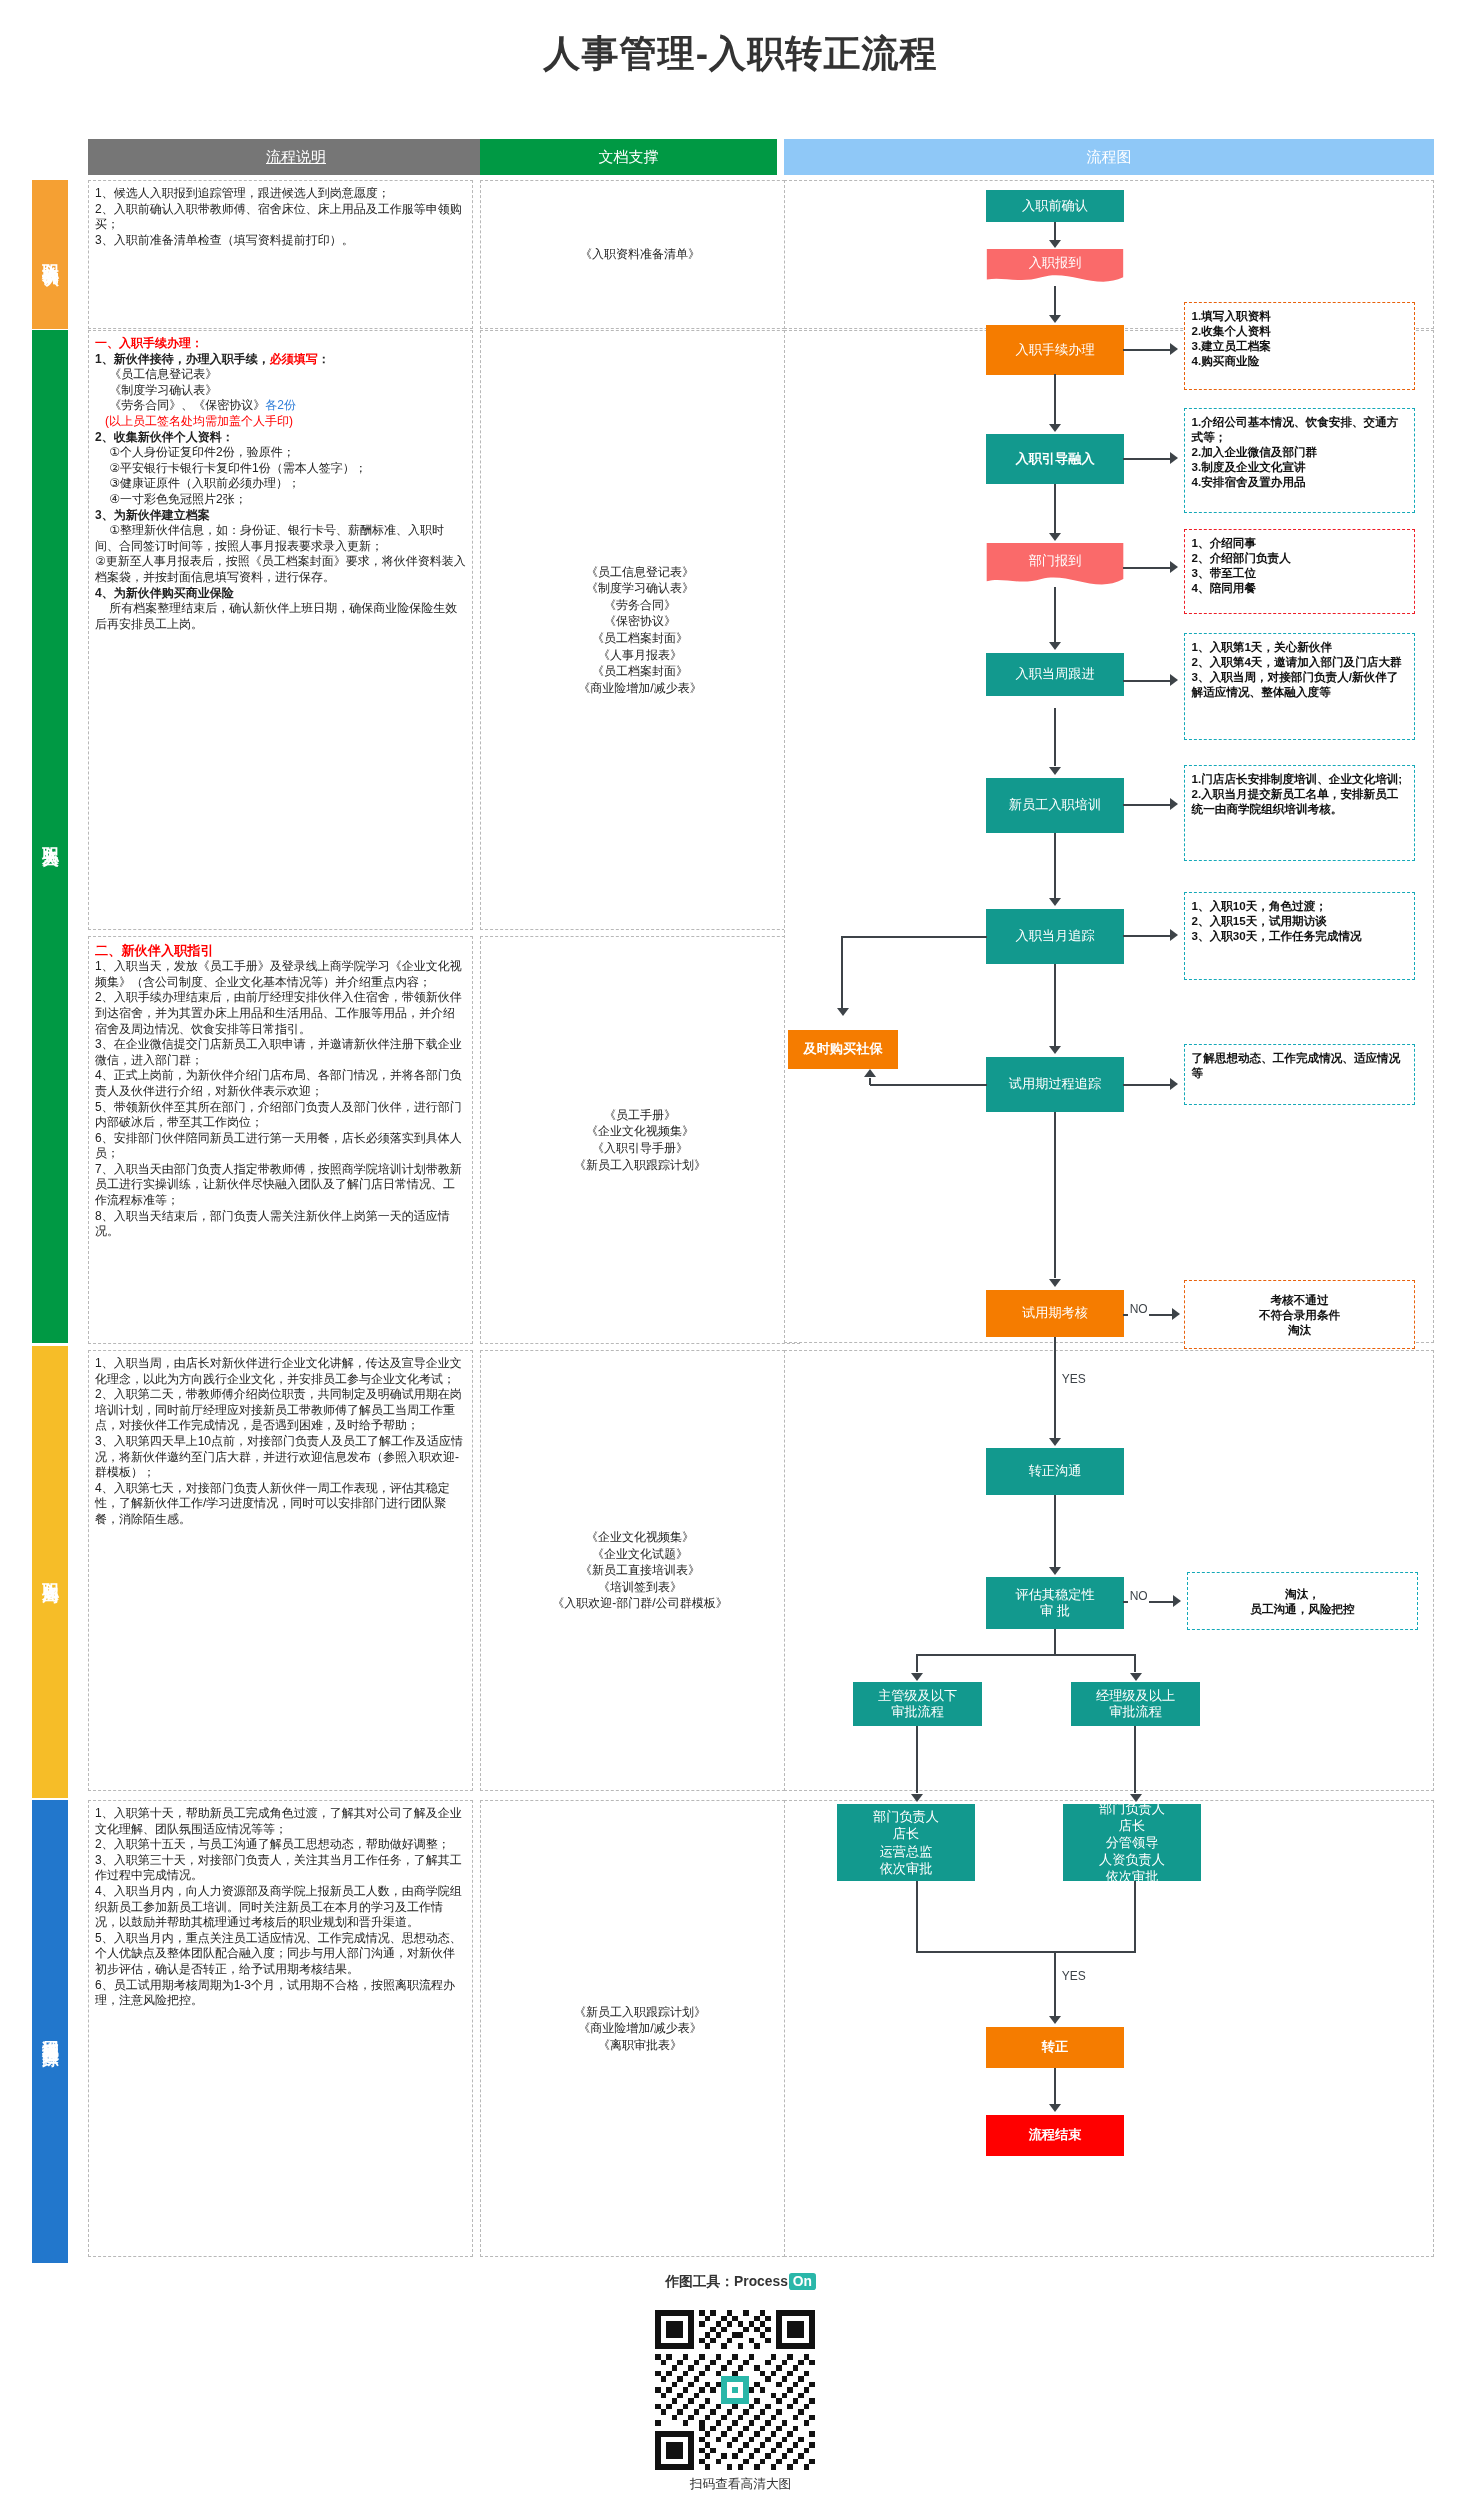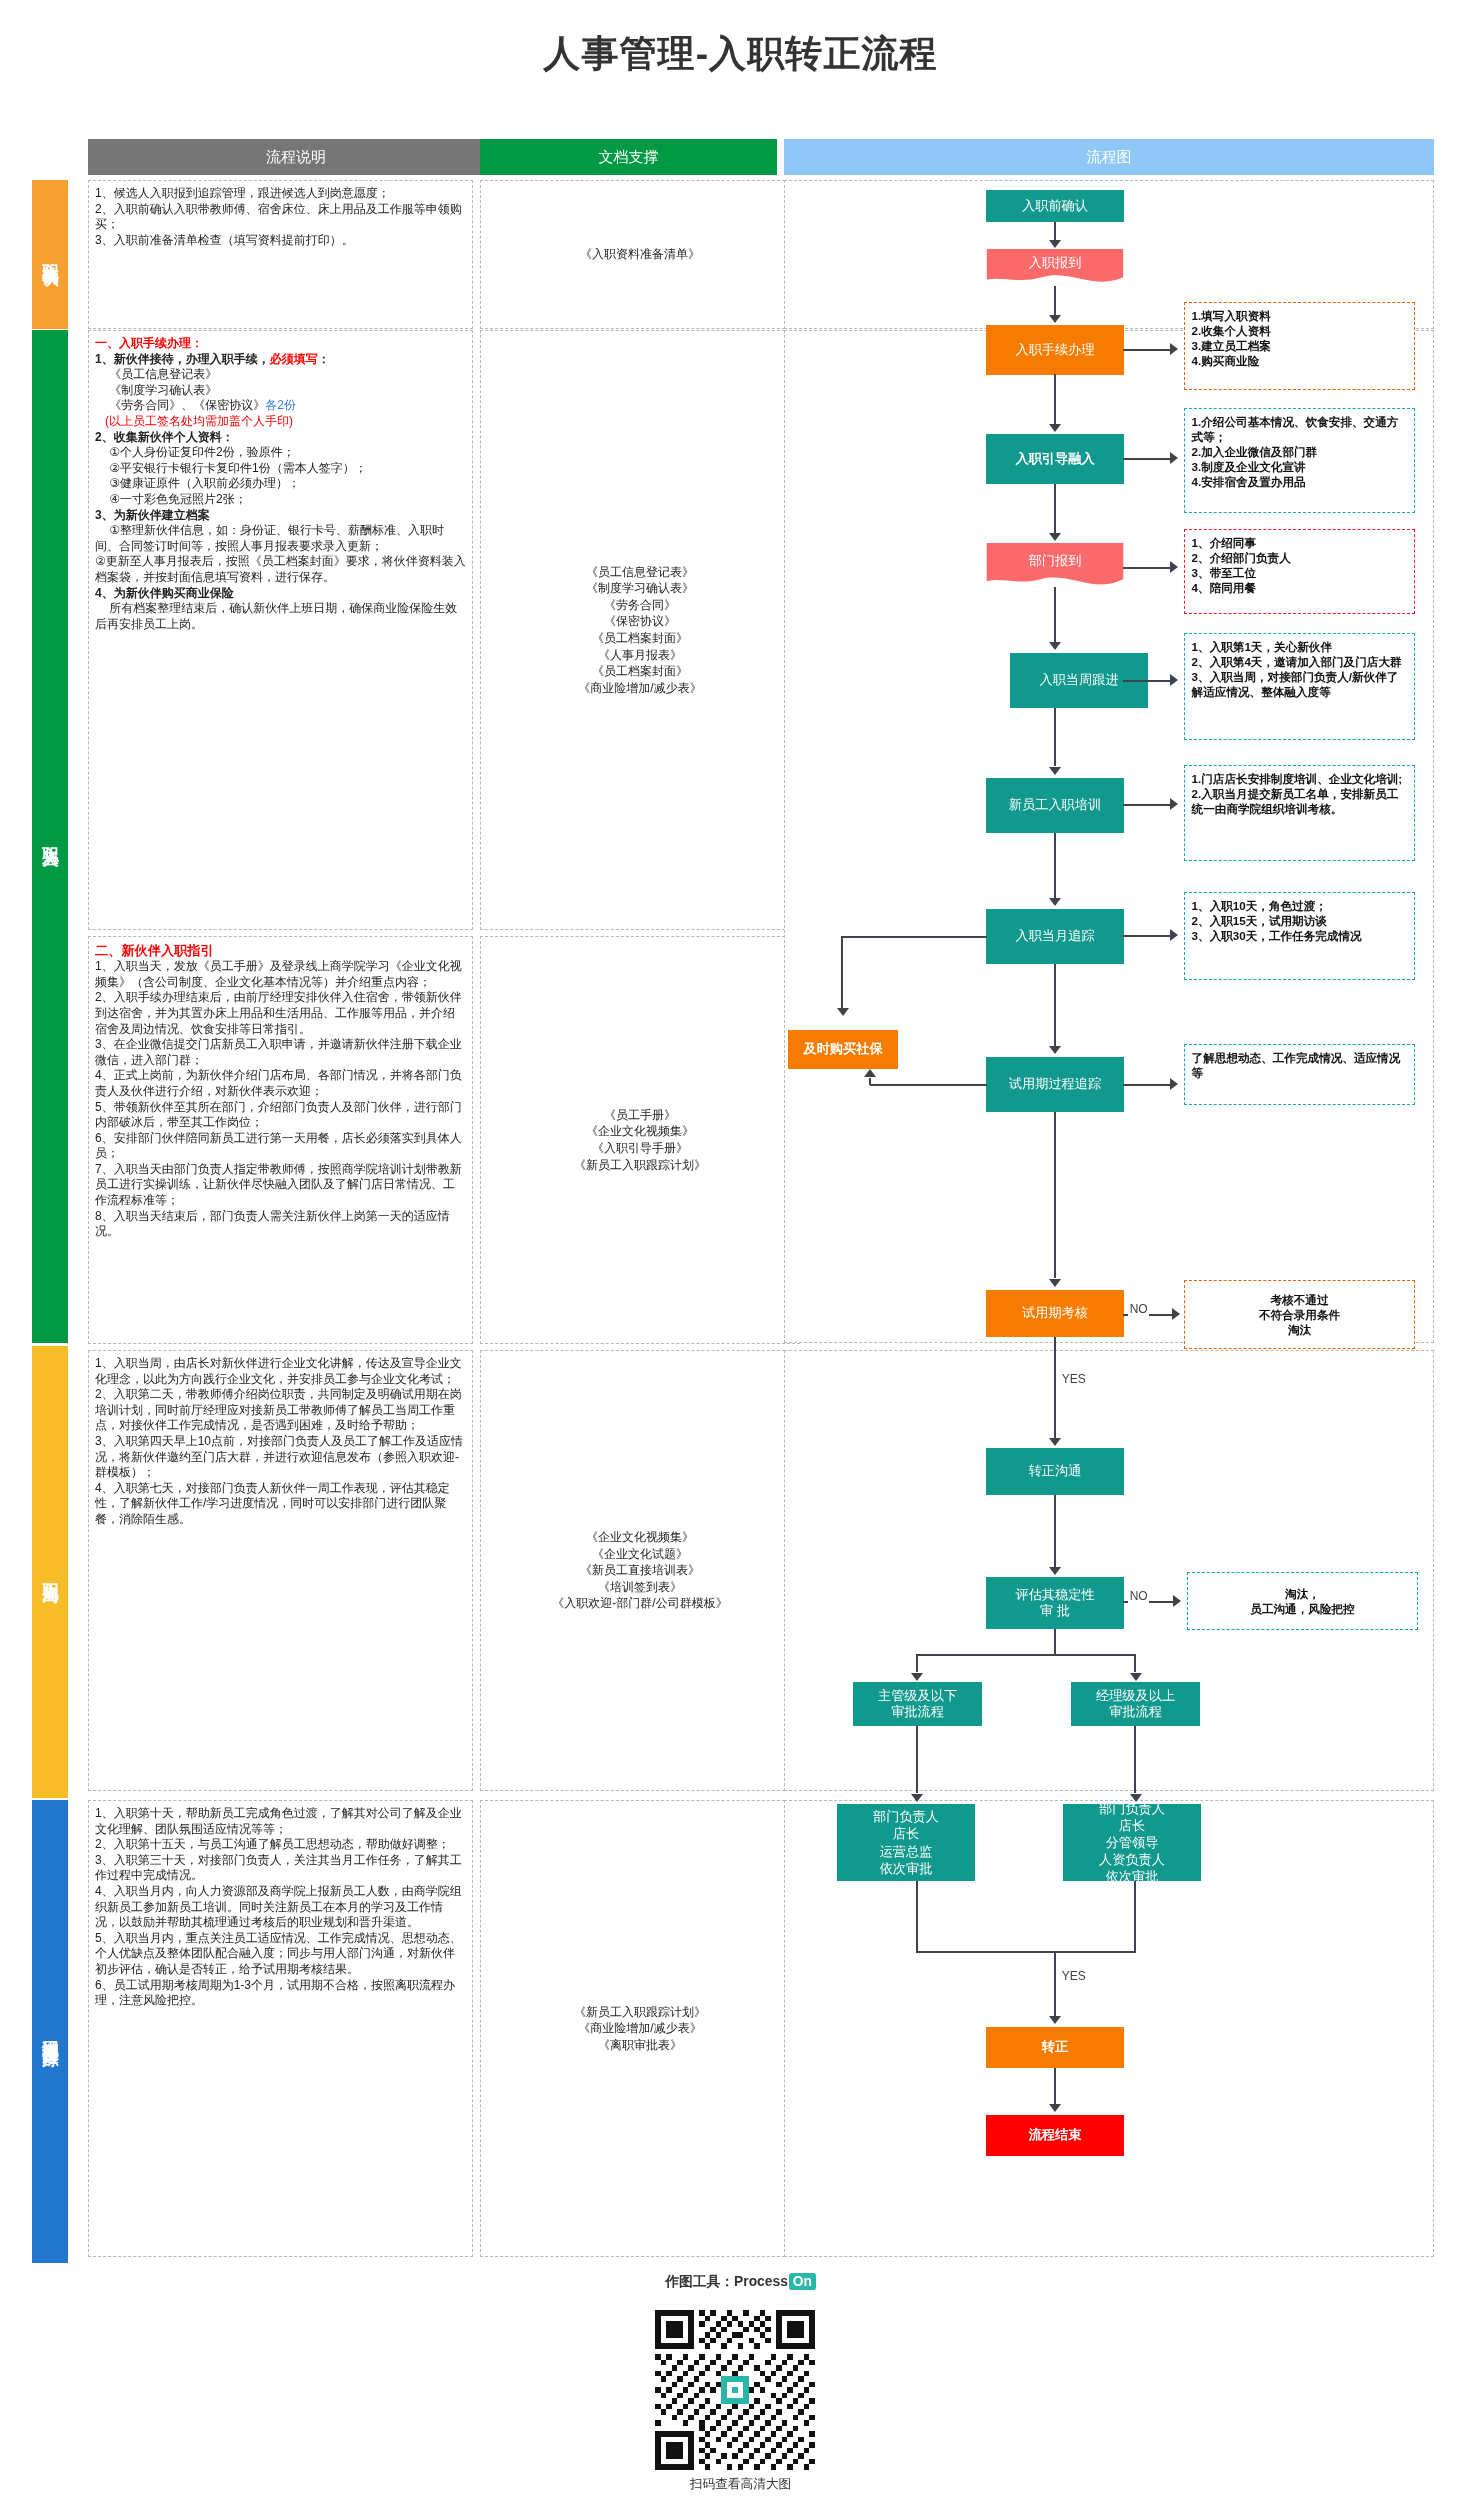--- a/index.html
+++ b/index.html
@@ -14,21 +14,21 @@
   .page-title {
     position: absolute; top: 29px; left: 0; width: 1481px;
     text-align: center;
     font-size: 37px; font-weight: bold; color: #333333;
     letter-spacing: 1.1px;
   }
 
   
   .hdr { position:absolute; height:36px; color:#fff; font-size:15px;
          display:flex; align-items:center; justify-content:center; font-weight:normal;}
-  .hdr-proc  { left:88px;  width:416px;  background:#767676; }
+  .hdr-proc  { left:88px;  width:416px;  background:#767676;text-decoration:underline; }
   .hdr-doc   { left:480px;  width:297px;  background:#009944; }
   .hdr-flow  { left:784px; width:650px; background:#8fc8f7; }
 
   
   .stage {
     position:absolute; left:32px; width:36px;
     color:#ffffff; font-size:16.5px; font-weight:bold;
     display:flex; align-items:center; justify-content:center;
     text-align:center; line-height:1.08;
     writing-mode: vertical-rl; text-orientation: upright;
@@ -216,21 +216,21 @@
 <div class="node orange2" style="left:986px; top:325px;  width:138px; height:50px;">入职手续办理</div>
 <div class="node teal" style="left:986px; top:434px;  width:138px; height:50px;font-weight:bold;">入职引导融入</div>
 
 <div style="position:absolute;left:986px;top:543px;width:138px;height:47px;">
   <svg width="138" height="47" viewBox="0 0 250 86" style="position:absolute;left:0;top:0;">
     <path d="M0,0 H250 V66 C200,94 150,52 100,66 C60,78 30,62 0,70 Z" fill="#fa6a6a"></path>
   </svg>
   <div class="node" style="left:0;top:0;width:138px;height:36px;color:#fff;">部门报到</div>
 </div>
 
-<div class="node teal" style="left:986px; top:653px; width:138px; height:55px;margin-left:24px;">入职当周跟进</div>
+<div class="node teal" style="left:986px; top:653px; width:138px; height:43px;">入职当周跟进</div>
 <div class="node teal" style="left:986px; top:778px; width:138px; height:55px;">新员工入职培训</div>
 <div class="node teal" style="left:986px; top:909px; width:138px; height:55px;">入职当月追踪</div>
 <div class="node orange" style="left:788px; top:1030px; width:110px; height:39px;">及时购买社保</div>
 <div class="node teal" style="left:986px; top:1057px; width:138px; height:55px;">试用期过程追踪</div>
 
 <div class="node orange2" style="left:986px; top:1290px; width:138px; height:47px;">试用期考核</div>
 <div class="node teal" style="left:986px; top:1448px; width:138px; height:47px;">转正沟通</div>
 <div class="node teal" style="left:986px; top:1577px; width:138px; height:52px;white-space:pre-line;">评估其稳定性
 审 批</div>
 

